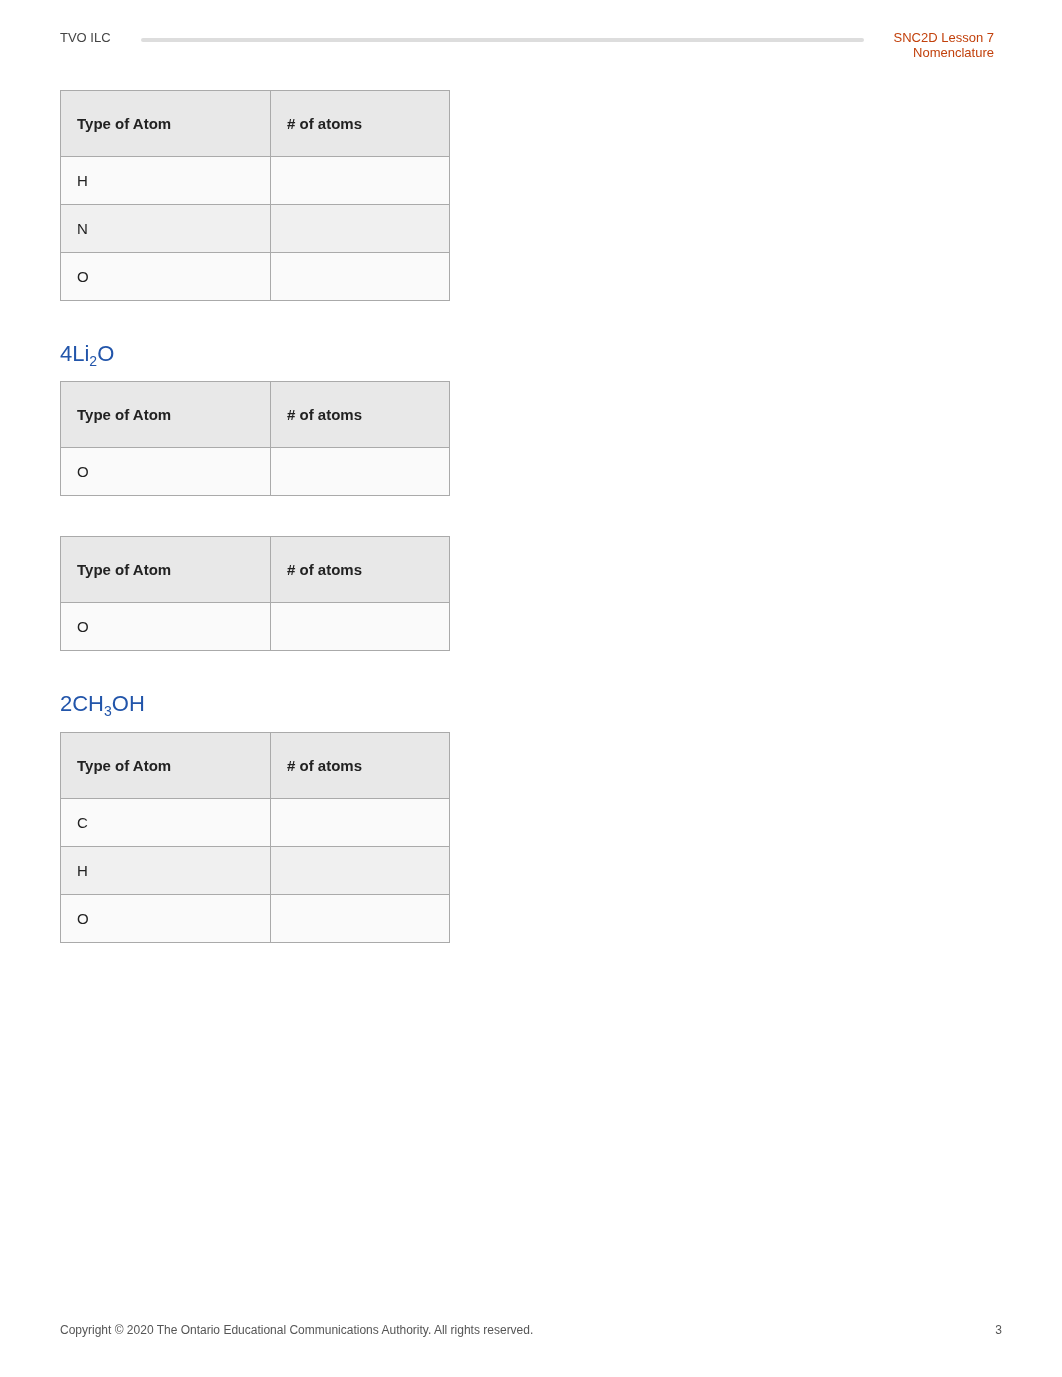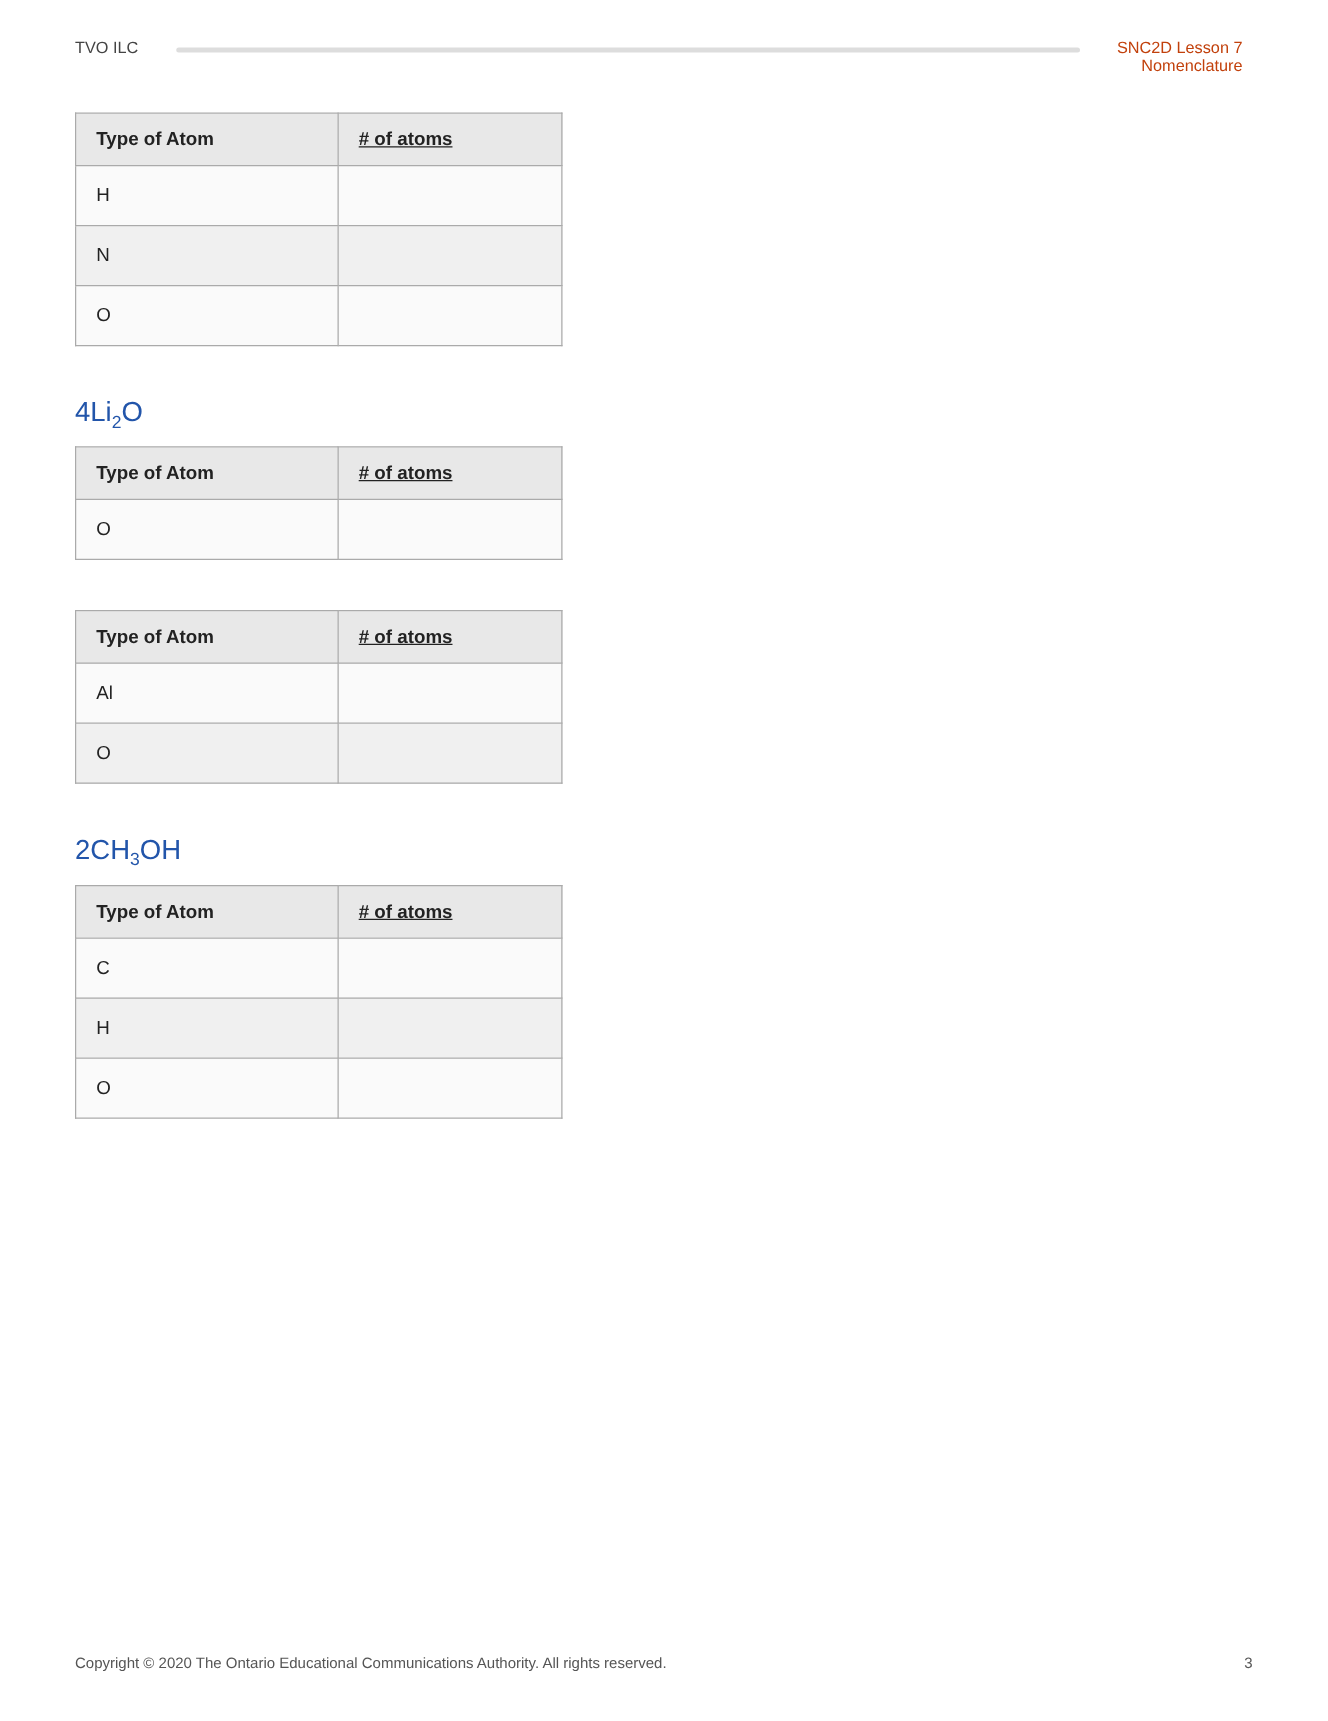--- a/index.html
+++ b/index.html
@@ -74,21 +74,21 @@
     .atom-table {
       width: 390px;
       border-collapse: collapse;
       border: 1.5px solid #aaa;
       background: #fff;
     }
 
     .atom-table th {
       background: #e8e8e8;
       border: 1.5px solid #aaa;
-      padding: 12px 16px;
+      padding: 24px 16px;
       text-align: left;
       font-weight: bold;
       font-size: 15px;
     }
 
     .atom-table td {
       border: 1.5px solid #aaa;
       padding: 14px 16px;
       font-size: 15px;
       height: 48px;
@@ -102,21 +102,20 @@
     .atom-table tr:nth-child(odd) td {
       background: #fafafa;
     }
 
     .col-type {
       width: 190px;
     }
 
     .col-count {
       width: 162px;
-      text-decoration: underline;
     }
 
     .footer {
       position: absolute;
       bottom: 40px;
       left: 60px;
       right: 60px;
       display: flex;
       justify-content: space-between;
       align-items: center;
@@ -188,24 +187,20 @@
   <div class="formula-section">
     <table class="atom-table">
       <thead>
         <tr>
           <th class="col-type">Type of Atom</th>
           <th class="col-count"># of atoms</th>
         </tr>
       </thead>
       <tbody>
         <tr>
-          <td>Al</td>
-          <td></td>
-        </tr>
-        <tr>
           <td>O</td>
           <td></td>
         </tr>
       </tbody>
     </table>
   </div>
 
   <div class="formula-section">
     <div class="formula-title">
       2CH<sub>3</sub>OH

